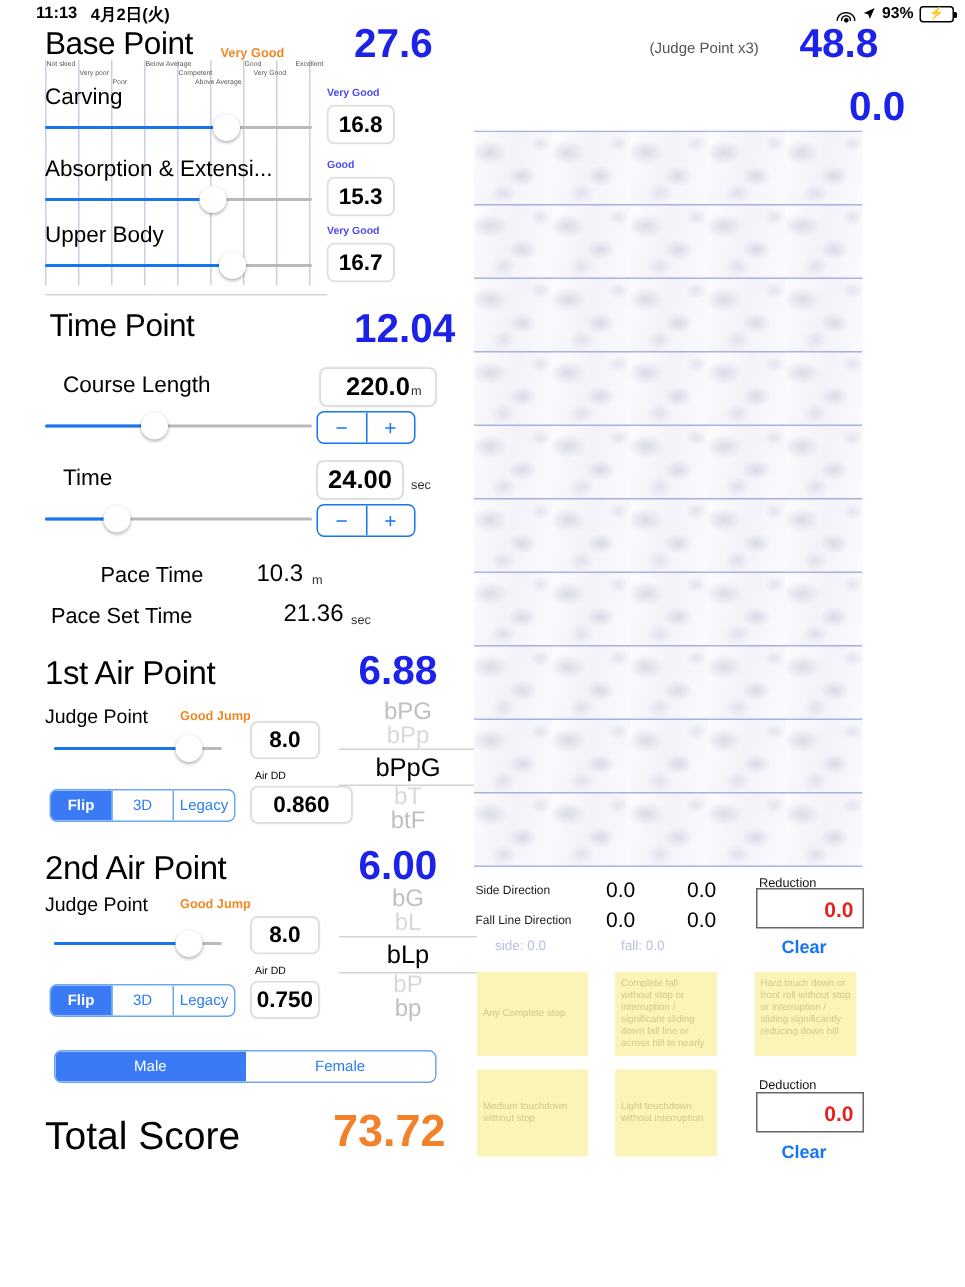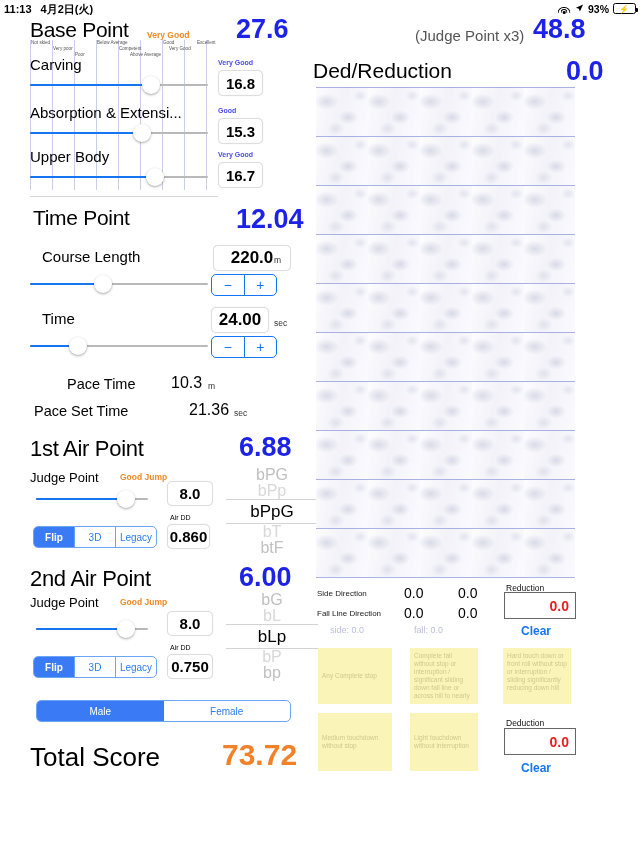--- a/index.html
+++ b/index.html
@@ -11,23 +11,23 @@
     overflow: hidden;
   }
   #app { position: relative; width: 643px; height: 858px; }
 
   
   .statusbar {
     position: absolute; top: 0; left: 0; width: 643px; height: 18px;
     display: flex; align-items: center;
     font-size: 11px; font-weight: bold;
   }
-  .sb-time { margin-left: 4px; }
+  .sb-time { margin-left: 24px; }
   .sb-date { margin-left: 9px; }
-  .sb-right { margin-left: auto; margin-right: 7px; display: flex; align-items: flex-start; gap: 4px; }
+  .sb-right { margin-left: auto; margin-right: 7px; display: flex; align-items: center; gap: 4px; }
   .sb-pct { font-size: 10.5px; font-weight: bold; }
   .wifi-icon { display:inline-block; width: 13px; height: 10px; position: relative; }
   .wifi-icon span { position:absolute; bottom:0; left:50%; transform:translateX(-50%); border-radius:50% 50% 0 0/100% 100% 0 0;
      border: 1.6px solid #000; border-bottom: none; }
   .wifi-icon .w1 { width: 13px; height: 6.5px; }
   .wifi-icon .w2 { width: 7px; height: 3.6px; }
   .wifi-icon .w3 { width: 2.6px; height: 2.6px; background:#000; border:none; border-radius:50%; bottom:-0.5px; }
   .loc-icon { width: 9px; height: 10px; }
   .batt { width: 23px; height: 11px; border: 1px solid #000; border-radius: 2.5px; position: relative; padding: 1px; }
   .batt::after { content:""; position:absolute; right:-3px; top:3.5px; width:2px; height:4px; background:#000; border-radius:0 1px 1px 0;}
@@ -98,21 +98,21 @@
   
   .gender { position: absolute; left: 36px; top: 700px; width: 255px; height: 22px;
             border: 1px solid #6ba5f5; border-radius: 5px; display: flex; overflow: hidden; }
   .gender div { flex: 1; display: flex; align-items: center; justify-content: center; font-size: 10px; color: #2b7df0; }
   .gender div.on { background: #3a7bf5; color: #fff; }
   .total-lbl { position: absolute; left: 30px; top: 742px; font-size: 26px; }
   .total-val { position: absolute; left: 222px; top: 738px; font-size: 30px; font-weight: bold; color: #f2822a; }
 
   
   .turn-hd { position: absolute; left: 313px; top: 18px; font-size: 21px; }
-  .turn-sub { position: absolute; left: 415px; top: 27px; font-size: 15px; color: #555; }
+  .turn-sub { position: absolute; left: 433px; top: 27px; font-size: 10px; color: #555; }
   .turn-val { position: absolute; left: 533px; top: 14px; }
   .ded-hd { position: absolute; left: 313px; top: 59px; font-size: 21px; }
   .ded-val { position: absolute; left: 566px; top: 56px; }
 
   .grid { position: absolute; left: 316px; top: 87px; width: 259px; height: 495px;
           overflow: hidden; background: #fff; }
   .gcell { position: absolute; width: 52px; height: 49px; overflow: hidden;
     background:
       radial-gradient(ellipse 18px 12px at 20% 30%, rgba(170,175,200,.40), rgba(255,255,255,0) 70%),
       radial-gradient(ellipse 14px 10px at 62% 62%, rgba(160,165,195,.34), rgba(255,255,255,0) 70%),
@@ -259,21 +259,21 @@
   <div class="big-blue air-score" style="left:239px; top:432px">6.88</div>
   <div style="position:absolute; left:30px; top:470px; font-size:13px">Judge Point</div>
   <div class="orange-tag" style="position:absolute; left:120px; top:472px">Good Jump</div>
   <div class="slider" style="position:absolute; left:36px; top:487px; width:112px">
     <div class="track"></div>
     <div class="track-fill" style="width:80%"></div>
     <div class="knob" style="left:80%"></div>
   </div>
   <div class="num-box" style="left:167px; top:481px; width:46px; height:25px; font-size:15px">8.0</div>
   <div style="position:absolute; left:170px; top:514px; font-size:7px">Air DD</div>
-  <div class="num-box" style="left:167px; top:524px; width:43px; height:25px; font-size:15px">0.860</div>
+  <div class="num-box" style="left:167px; top:524px; width:68px; height:25px; font-size:15px">0.860</div>
   <div class="seg" style="left:33px; top:526px">
     <div class="on">Flip</div>
     <div>3D</div>
     <div>Legacy</div>
   </div>
   <div class="picker" style="left:226px; top:467px">
     <div class="pi n1">bPG</div>
     <div class="pi">bPp</div>
     <div class="prule"></div>
     <div class="pi sel">bPpG</div>
@@ -311,21 +311,20 @@
 
   <div class="gender">
     <div class="on">Male</div>
     <div>Female</div>
   </div>
   <div class="total-lbl">Total Score</div>
   <div class="total-val">73.72</div>
 
   <div class="turn-sub">(Judge Point x3)</div>
   <div class="big-blue turn-val">48.8</div>
-  <div class="ded-hd">Ded/Reduction</div>
   <div class="big-blue ded-val">0.0</div>
 
   <div class="grid">
     <div class="gcell" style="left:0px;   top:0px"></div>
       <div class="gcell" style="left:52px;  top:0px"></div>
       <div class="gcell" style="left:104px; top:0px"></div>
       <div class="gcell" style="left:156px; top:0px"></div>
       <div class="gcell" style="left:208px; top:0px"></div>
     <div class="gcell" style="left:0px;   top:49px"></div>
       <div class="gcell" style="left:52px;  top:49px"></div>

